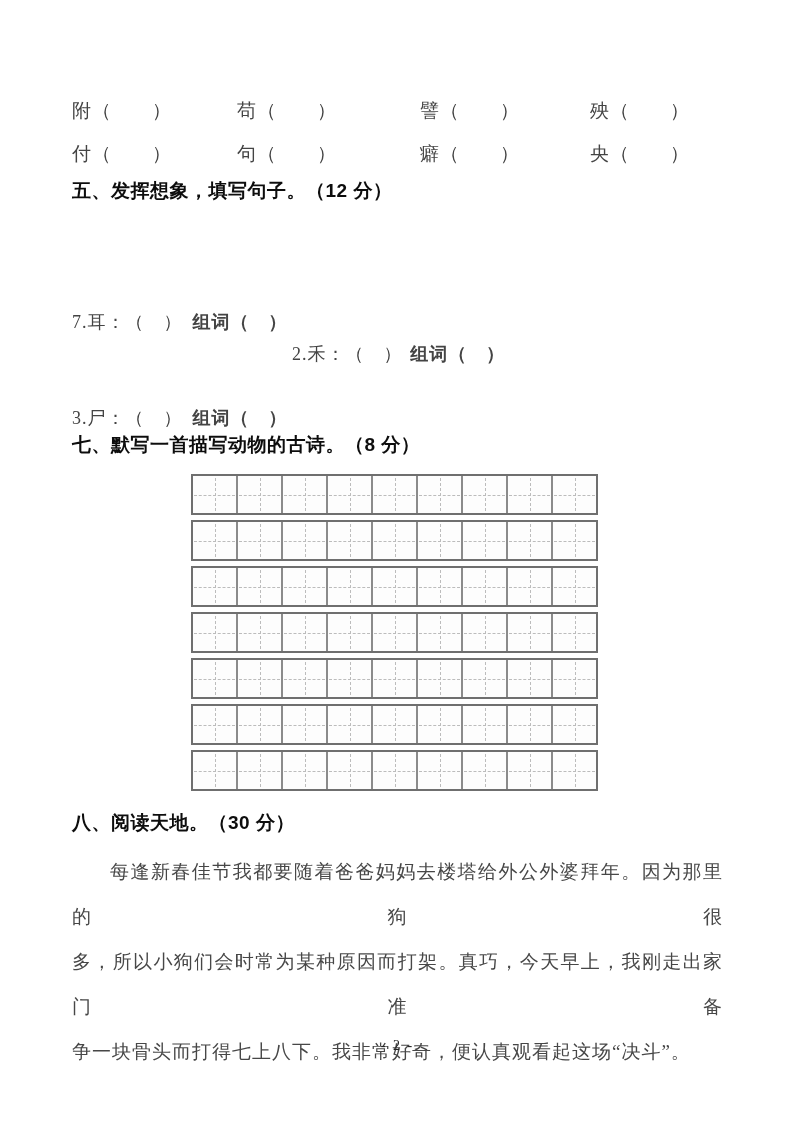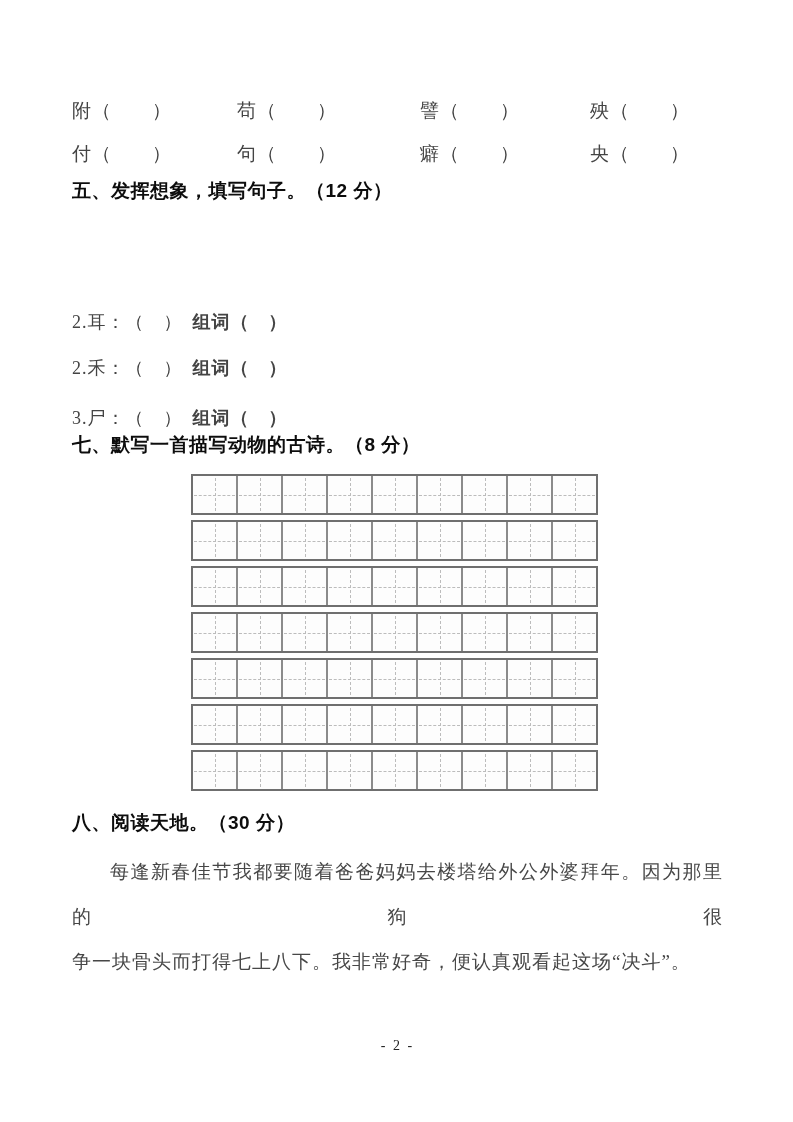--- a/index.html
+++ b/index.html
@@ -45,21 +45,21 @@
     color:#444;
     white-space:nowrap;
   }
 
   .radical-item {
     font-size:18px;
     letter-spacing:1px;
     color:#444;
   }
   .item-1 { top:310px; }
-  .item-2 { top:356px; }
+  .item-2 { top:342px;text-align:center; }
   .item-3 { top:406px; }
   .radical-prompt { display:inline-block; width:115px; }
   .zuci-prompt { display:inline-block;font-weight:bold; }
 
   
   .writing-grid { position:absolute; left:191px; top:474px; }
   .tz-row {
     display:flex;
     width:fit-content;
     border:2px solid #6f6f6f;
@@ -117,21 +117,21 @@
   <div class="abs word-row word-row-2">
     <span>付（　　）</span>
     <span>句（　　）</span>
     <span>癖（　　）</span>
     <span>央（　　）</span>
   </div>
 
   <div class="abs heading h5">五、发挥想象，填写句子。（12 分）</div>
 
   <div class="abs radical-item item-1">
-    <span class="radical-prompt">2.耳：（　）</span>
+    <span class="radical-prompt">7.耳：（　）</span>
     <span class="zuci-prompt">组词（　）</span>
   </div>
   <div class="abs radical-item item-2">
     <span class="radical-prompt">2.禾：（　）</span>
     <span class="zuci-prompt">组词（　）</span>
   </div>
   <div class="abs radical-item item-3">
     <span class="radical-prompt">3.尸：（　）</span>
     <span class="zuci-prompt">组词（　）</span>
   </div>
@@ -213,18 +213,19 @@
         <div class="tz-cell"></div>
         <div class="tz-cell"></div>
         <div class="tz-cell"></div>
         <div class="tz-cell"></div>
       </div>
     </div>
 
   <div class="abs heading h8">八、阅读天地。（30 分）</div>
   <div class="abs paragraph">
     <div class="para-line first">每逢新春佳节我都要随着爸爸妈妈去楼塔给外公外婆拜年。因为那里的狗很</div>
+    <div class="para-line">多，所以小狗们会时常为某种原因而打架。真巧，今天早上，我刚走出家门准备</div>
     <div class="para-line last">争一块骨头而打得七上八下。我非常好奇，便认真观看起这场“决斗”。</div>
   </div>
 
   <div class="abs footer">- 2 -</div>
 
 </div>
 
 </body></html>

